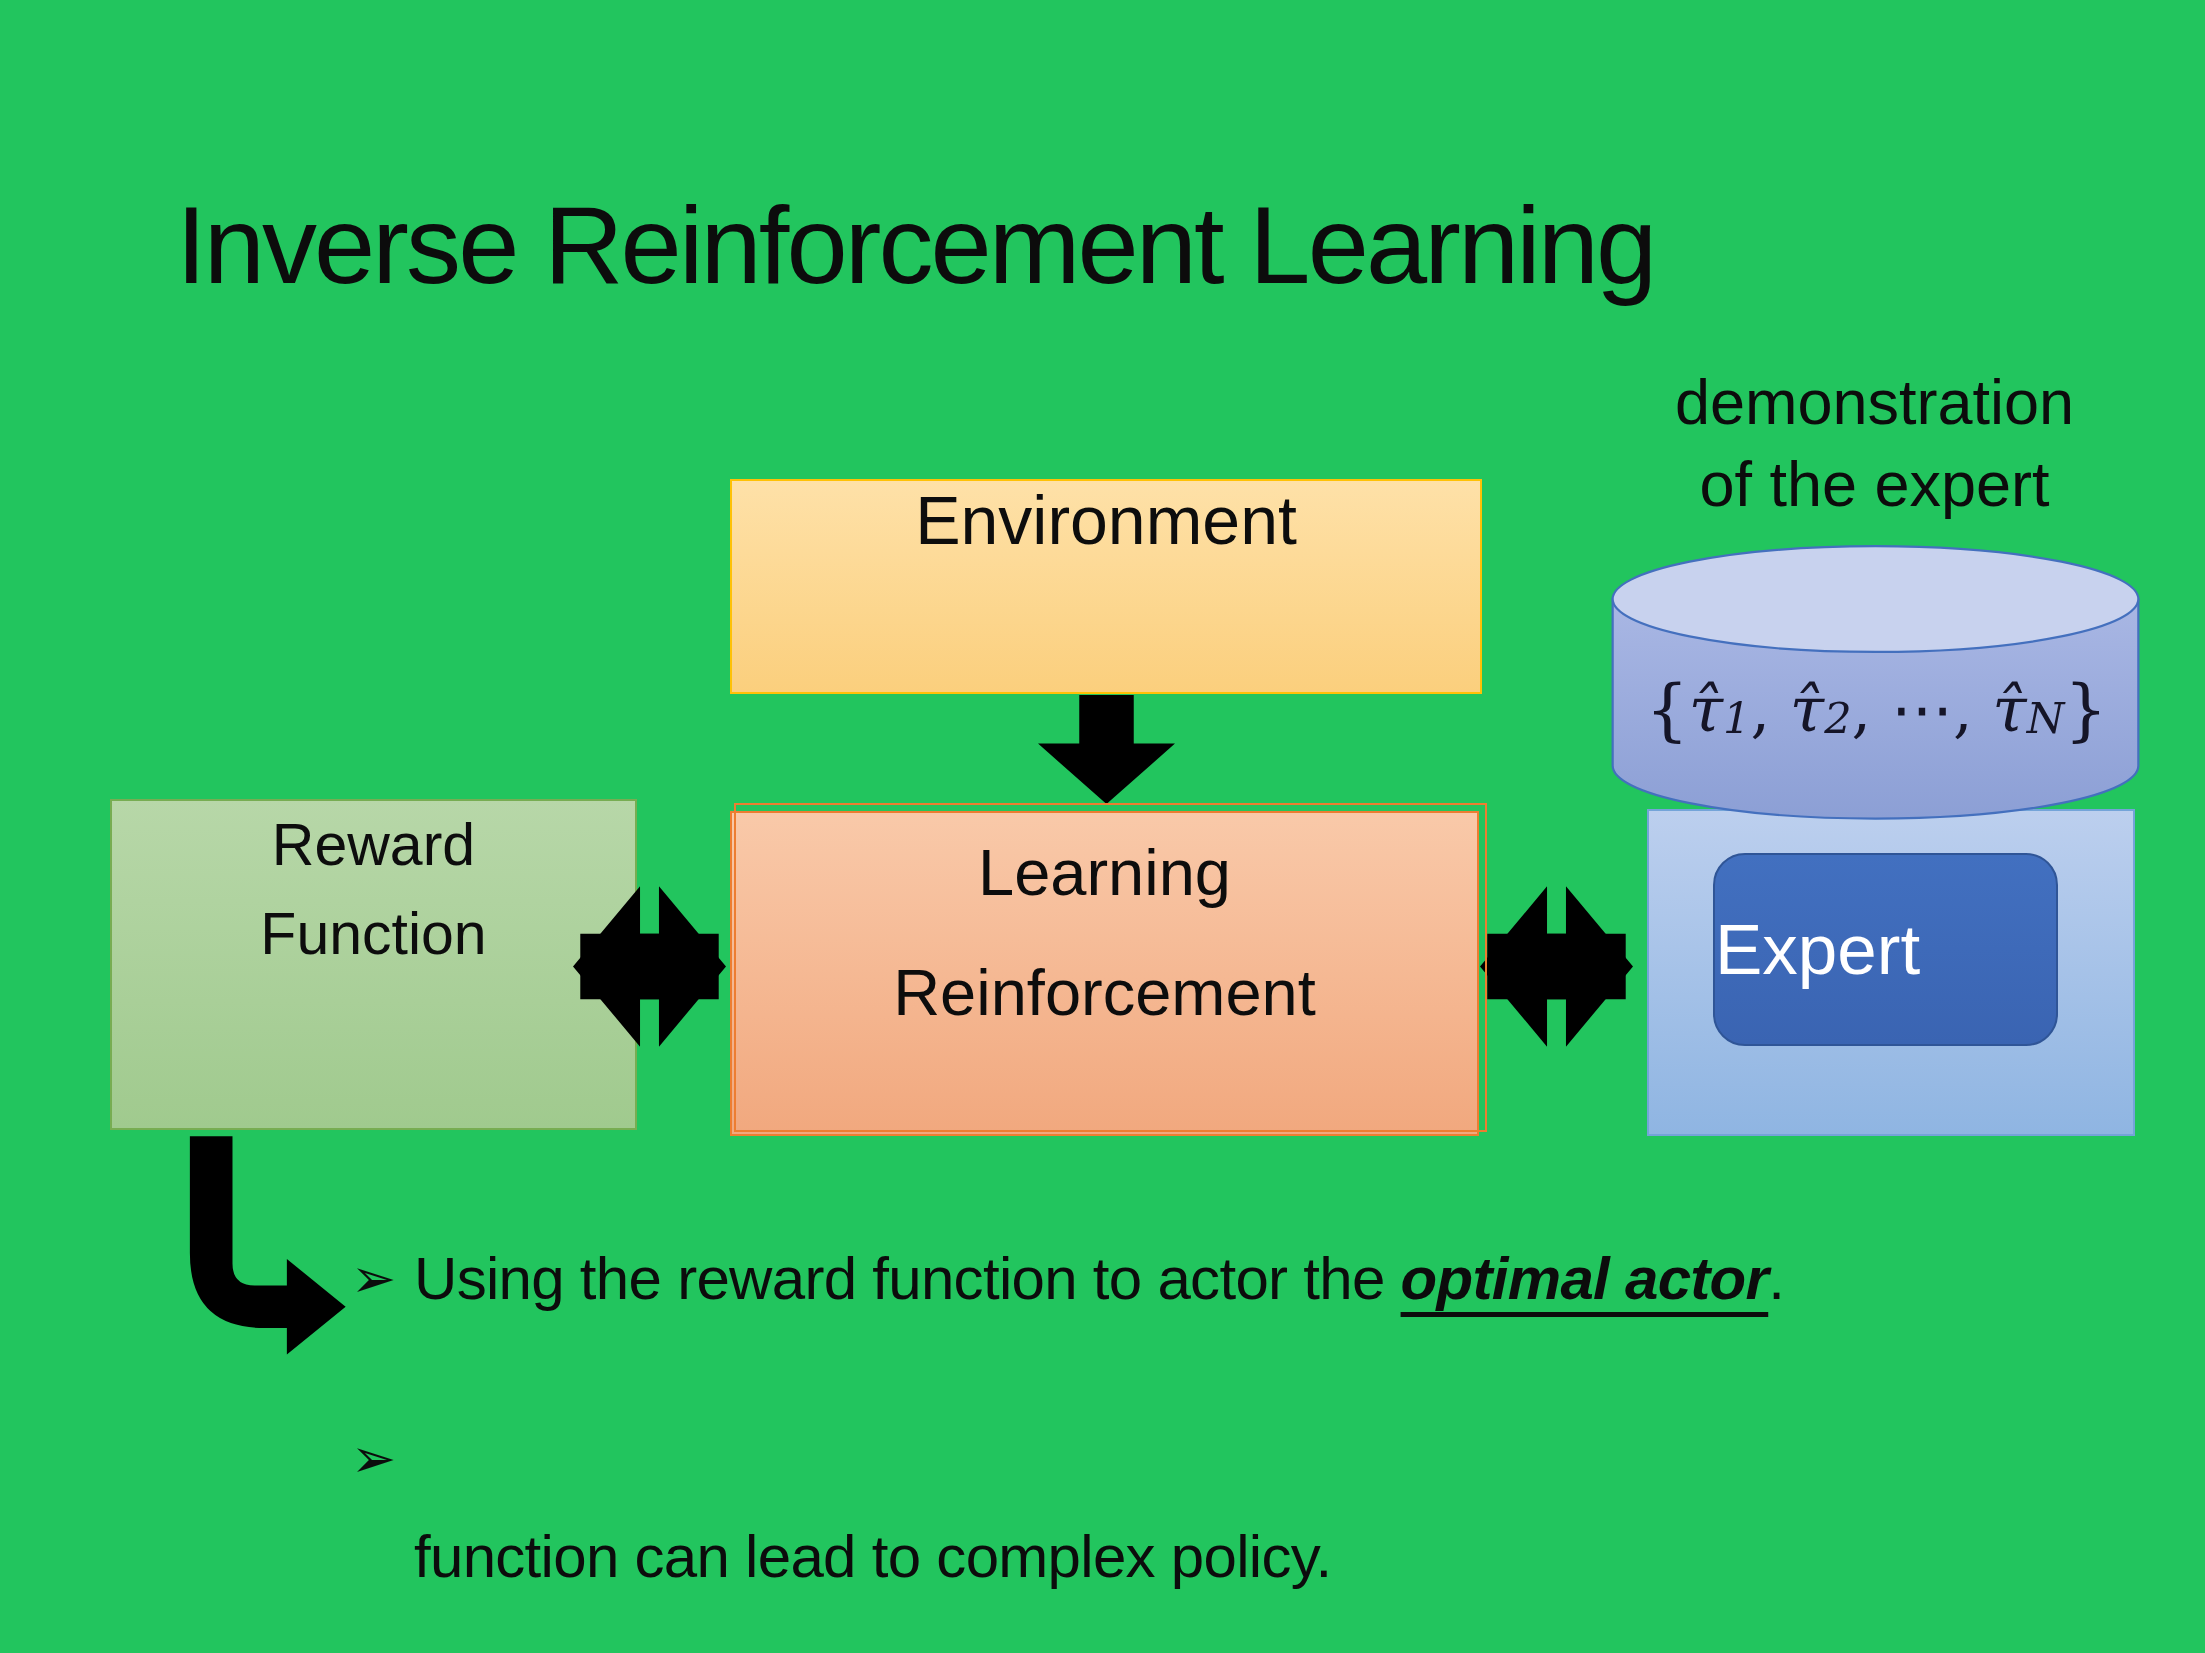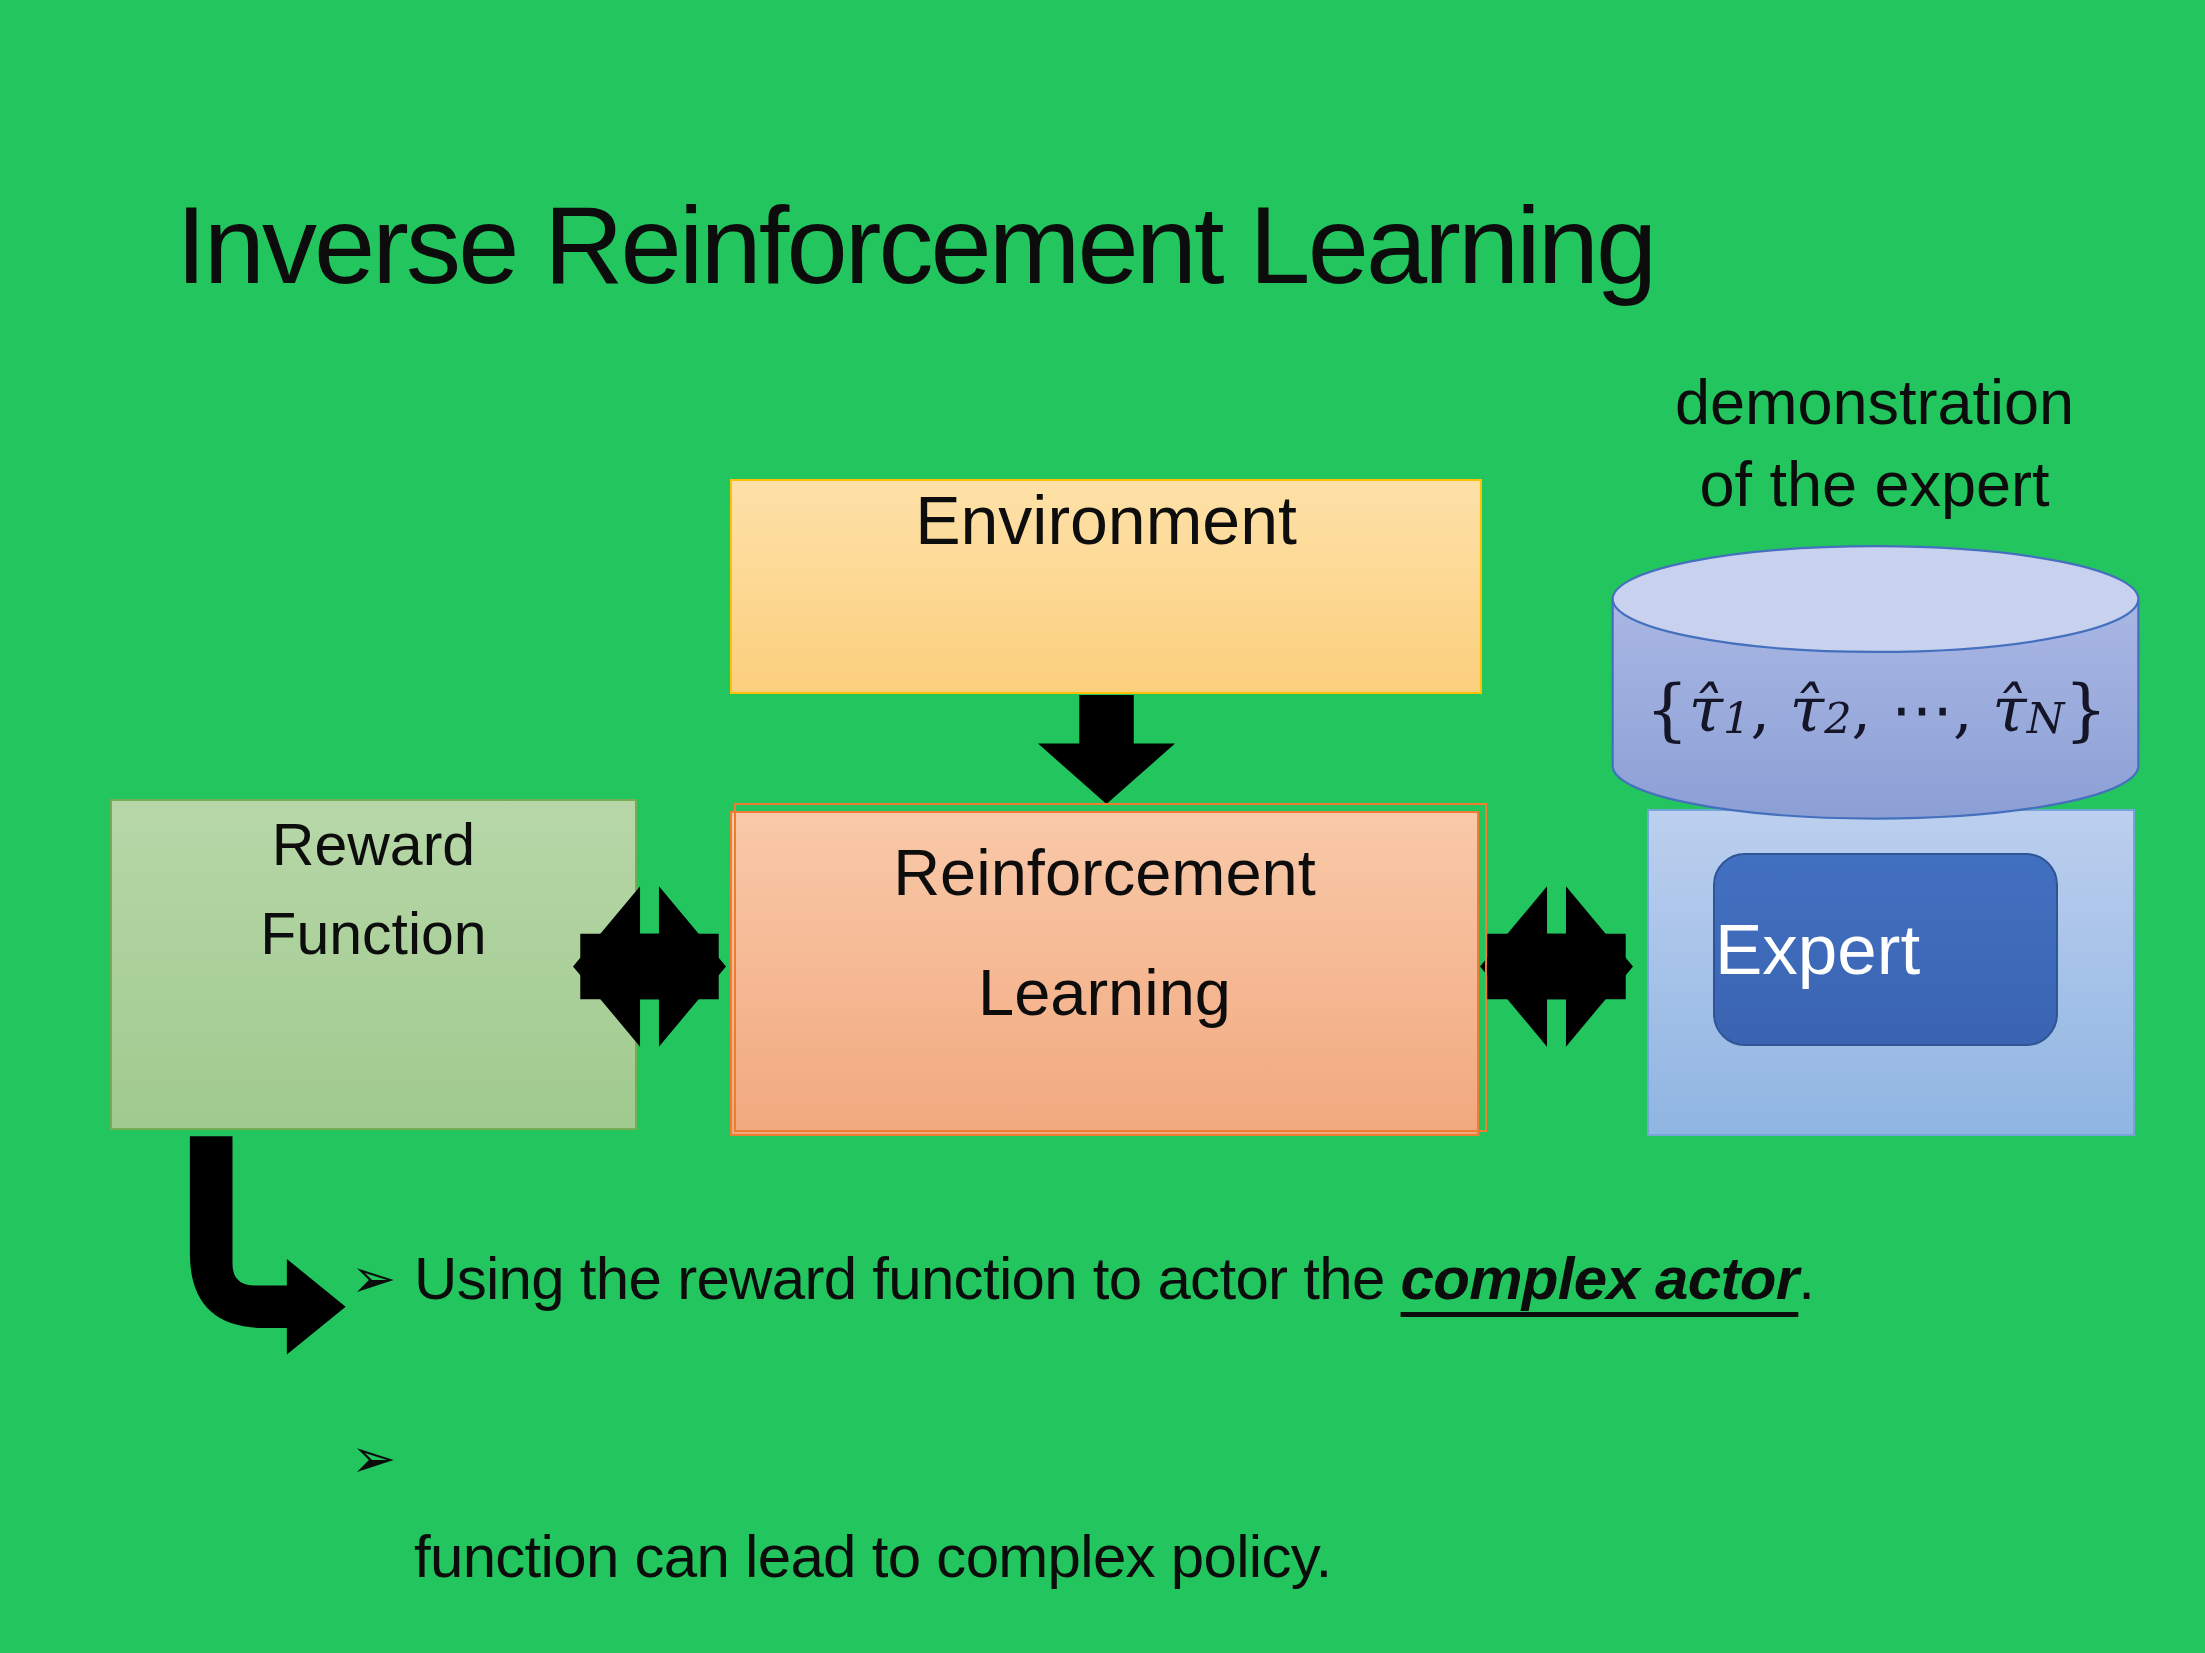--- a/index.html
+++ b/index.html
@@ -97,22 +97,22 @@
 
   <div class="abs dbox env-box">
     <span>Environment</span>
   </div>
 
   <svg class="abs" style="left:1038px;top:695px;" width="137" height="109" viewBox="0 0 186 148">
     <polygon points="56,0 130,0 130,66 186,66 93,148 0,66 56,66" fill="#000000"></polygon>
   </svg>
 
   <div class="abs dbox rl-box">
+    <div>Learning</div>
     <div>Reinforcement</div>
-    <div>Learning</div>
   </div>
   <div class="abs rl-shadow"></div>
 
   <div class="abs dbox reward-box">
     <div>Reward</div>
     <div>Function</div>
   </div>
 
   <svg class="abs" style="left:573px;top:879px;" width="153" height="175" viewBox="0 0 210 240">
     <polygon points="10,75 118,75 118,10 210,120 118,230 118,165 10,165" fill="#000000"></polygon>
@@ -144,21 +144,21 @@
   <div class="abs expert-button">
     <span>Expert</span>
   </div>
 
   <svg class="abs" style="left:184px;top:1136px;" width="169" height="221" viewBox="0 0 230 300">
     <path d="M 8 0 H 66 V 173 Q 66 203 96 203 H 140 V 167 L 220 232 L 140 297 V 261 H 110 Q 8 261 8 159 Z" fill="#000000"></path>
   </svg>
 
   <div class="abs bullet bullet-1">
     <span class="marker">➢</span>
-    <span><span>Using the reward function to actor the </span><span class="emphasis">complex actor</span><span>.</span></span>
+    <span><span>Using the reward function to actor the </span><span class="emphasis">optimal actor</span><span>.</span></span>
   </div>
 
   <div class="abs bullet bullet-2">
     <span class="marker">➢</span>
     <span><br><span>function can lead to complex policy.</span></span>
   </div>
 
 </div>
 
 

